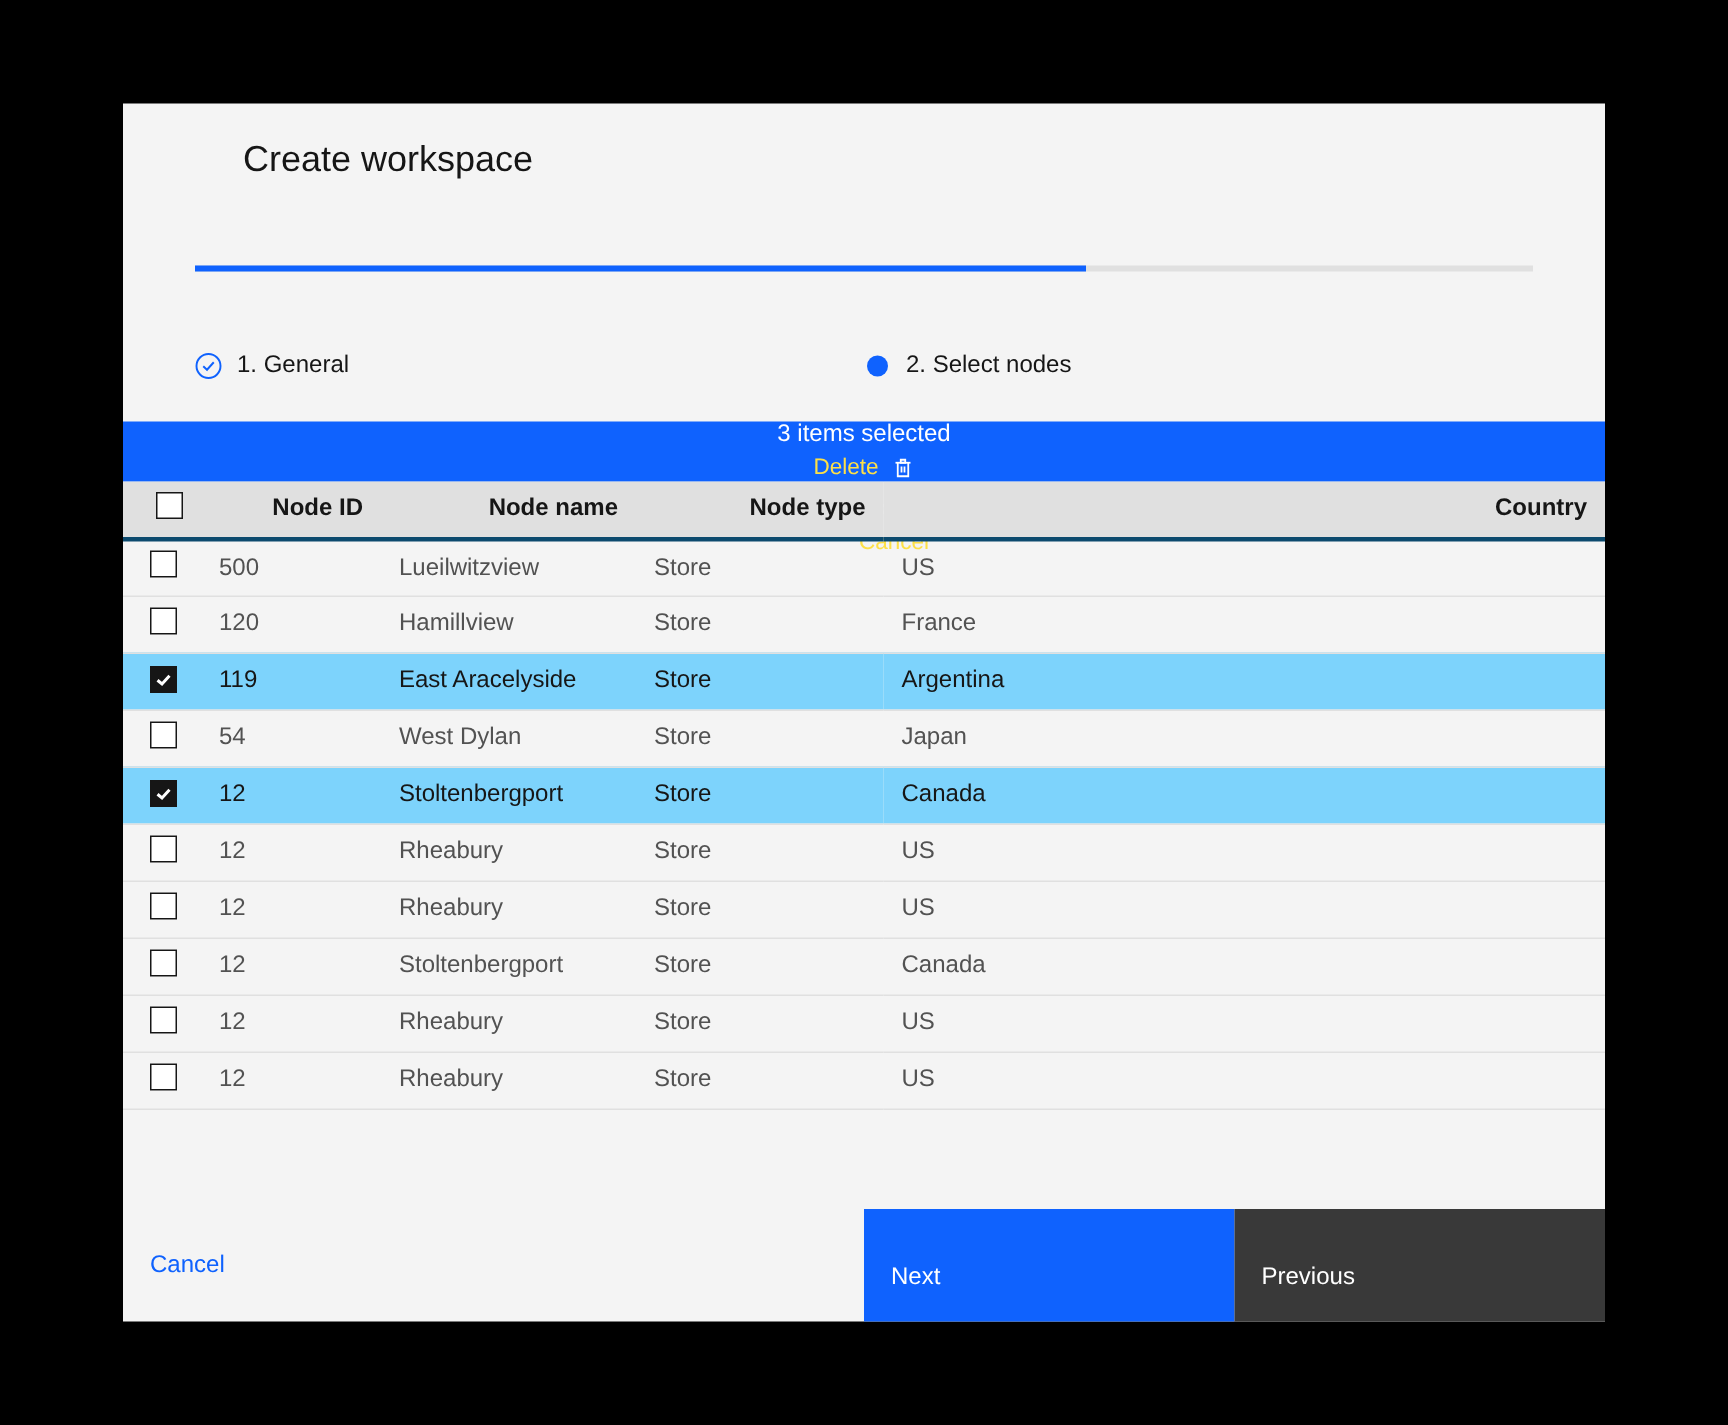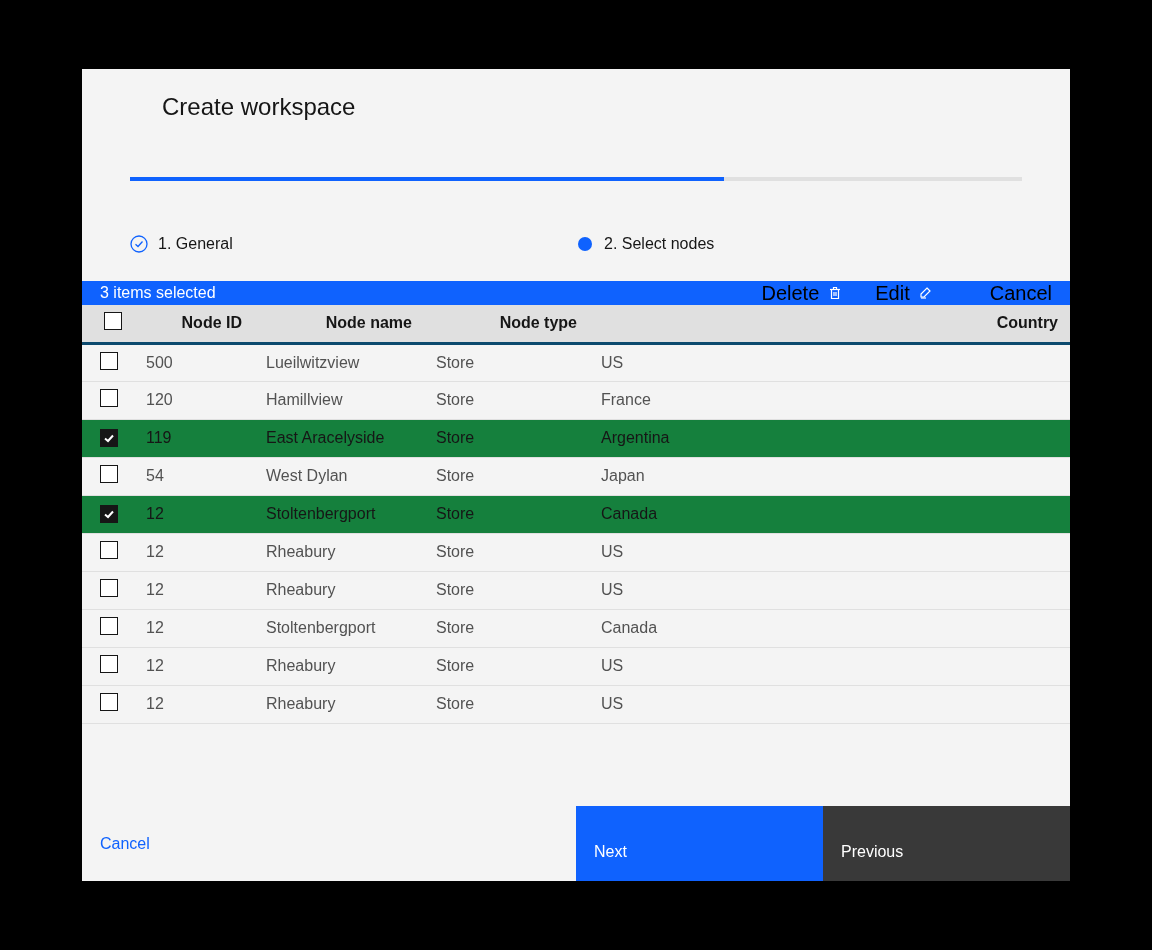--- a/index.html
+++ b/index.html
@@ -60,38 +60,39 @@
     width: 18px;
     height: 18px;
     flex: none;
     display: flex;
     align-items: center;
     justify-content: center;
   }
   .step .indicator svg { display:block; }
 
   .batch-bar {
-    height: 24px;
+    height: 40px;
     background: #0f62fe;
     color: #fff;
     display: flex;
     align-items: center;
     padding: 0 18px;
     font-size: 16px;
+    flex-direction: column;
   }
   .batch-bar .summary { flex: 0 0 auto; }
   .batch-bar .spacer { flex: 1 1 auto; }
   .batch-action {
     display: flex;
     align-items: center;
     gap: 8px;
-    color: #000000;
+    color: #fde047;
     background: transparent;
     border: none;
-    font-size: 20px;
+    font-size: 15px;
     padding: 4px 16px;
     cursor: pointer;
     height: 40px;
   }
   .batch-action:last-child { padding-right: 0; margin-left: 24px; }
   .batch-action svg { display:block; }
 
   .table-container {
     flex: 1 1 auto;
     overflow: hidden;
@@ -112,21 +113,21 @@
     border-bottom: 3px solid #0c4a6e;
   }
   thead th.cb-col { width: 52px; padding-left: 18px; }
   tbody td {
     height: 38px;
     padding: 0 12px;
     border-bottom: 1px solid #e0e0e0;
     color: #525252;
   }
   tbody td.cb-col { width: 52px; padding-left: 18px; }
-  tbody tr.selected { background: #15803d; }
+  tbody tr.selected { background: #7dd3fc; }
   tbody tr.selected td { color: #161616; }
 
   .checkbox {
     width: 18px;
     height: 18px;
     border: 1px solid #161616;
     background: #fff;
     display: inline-flex;
     align-items: center;
     justify-content: center;

